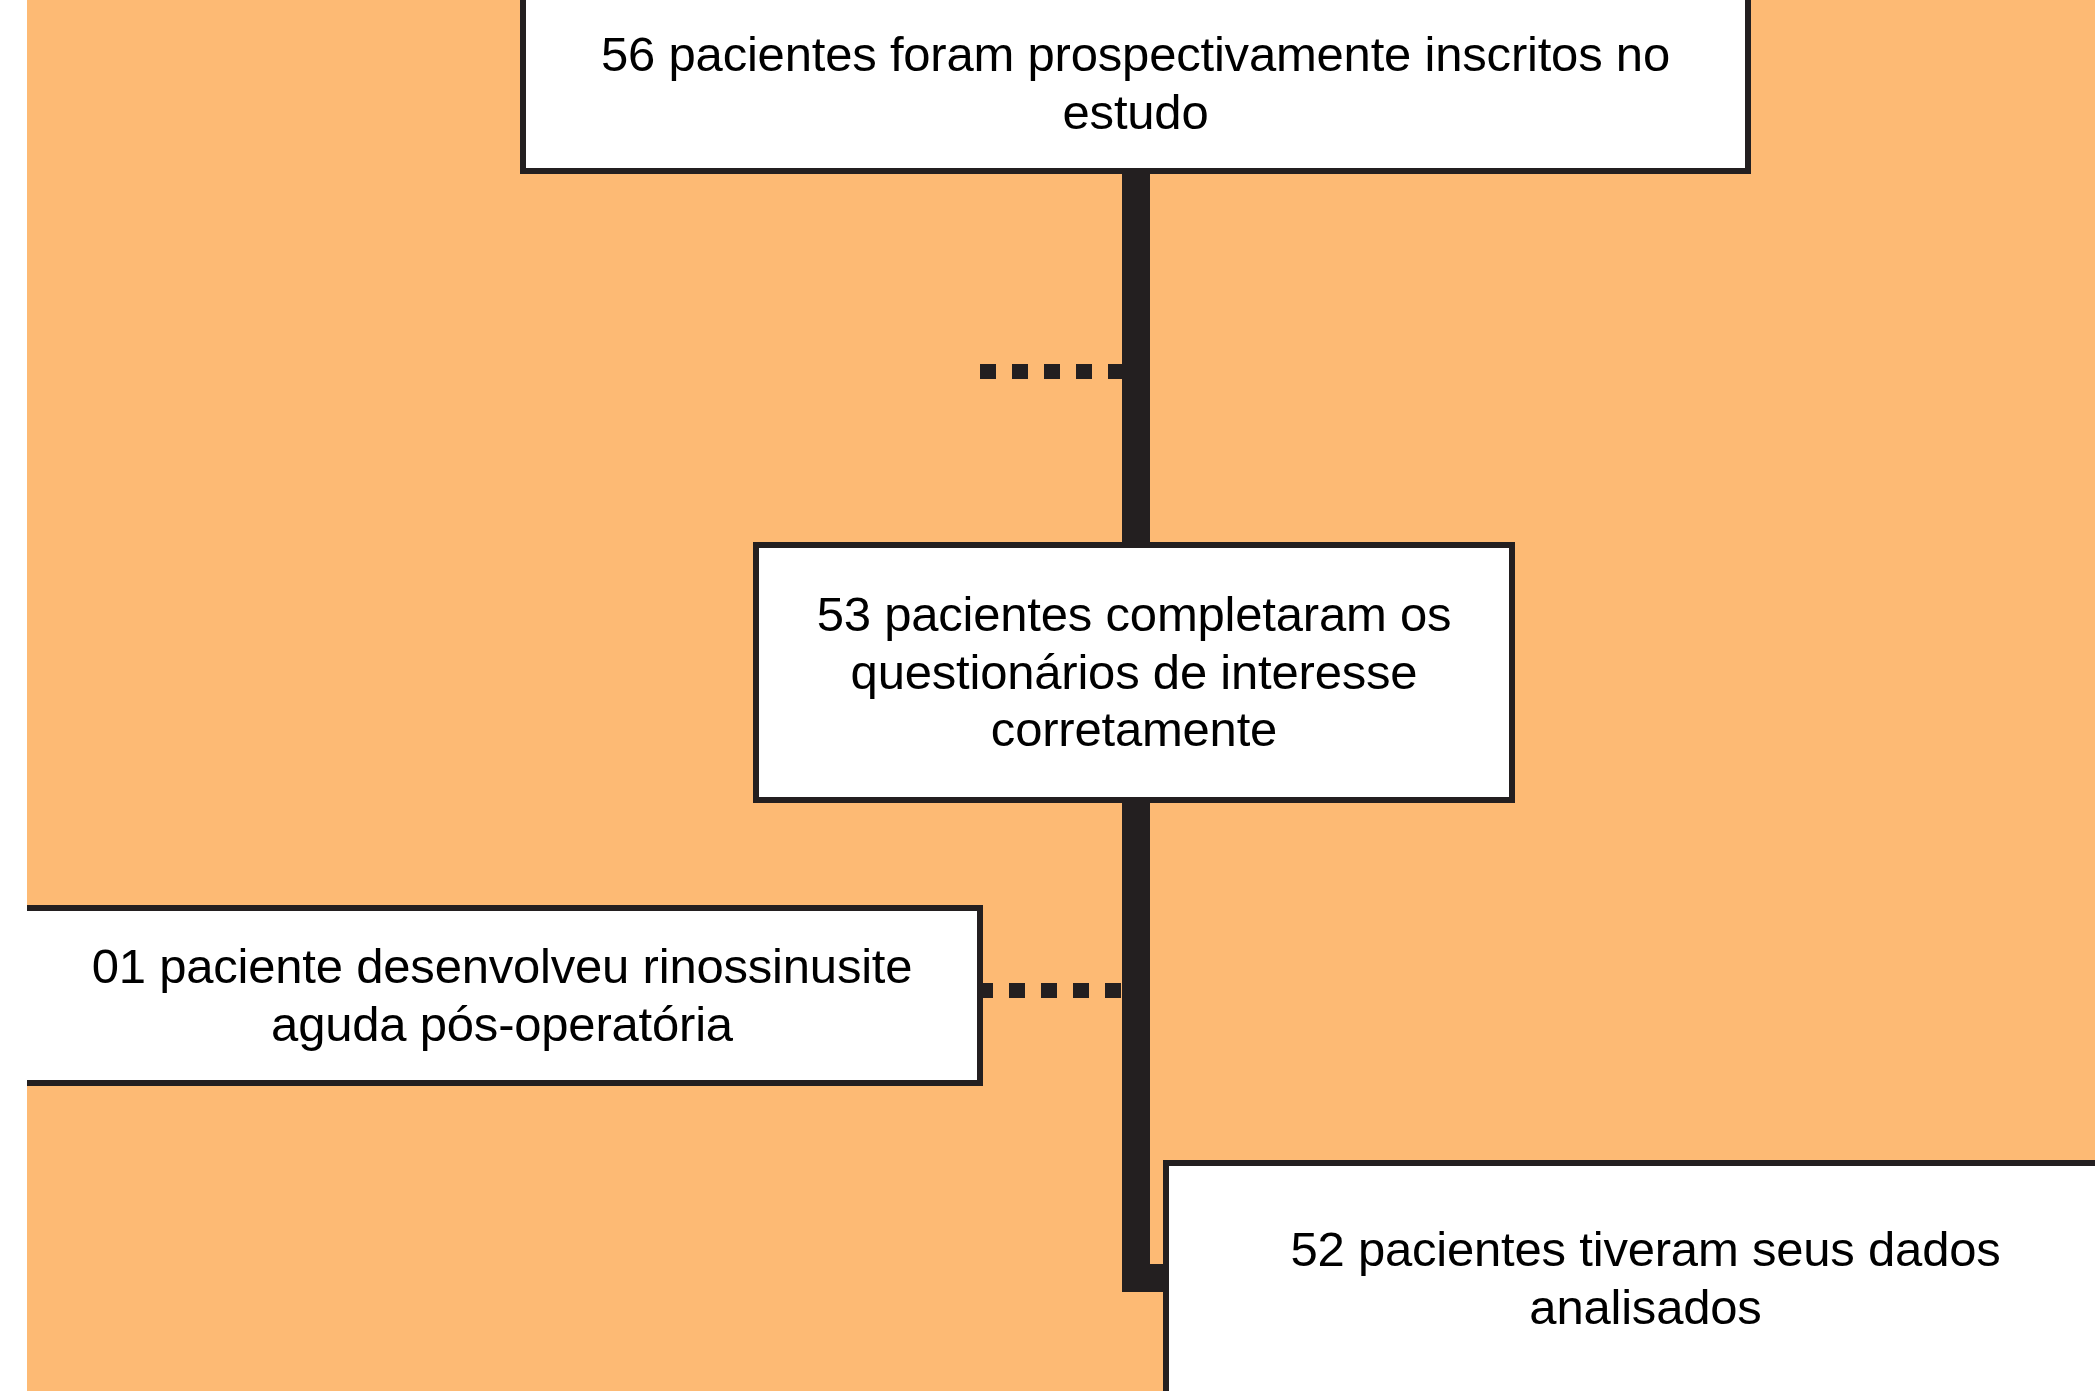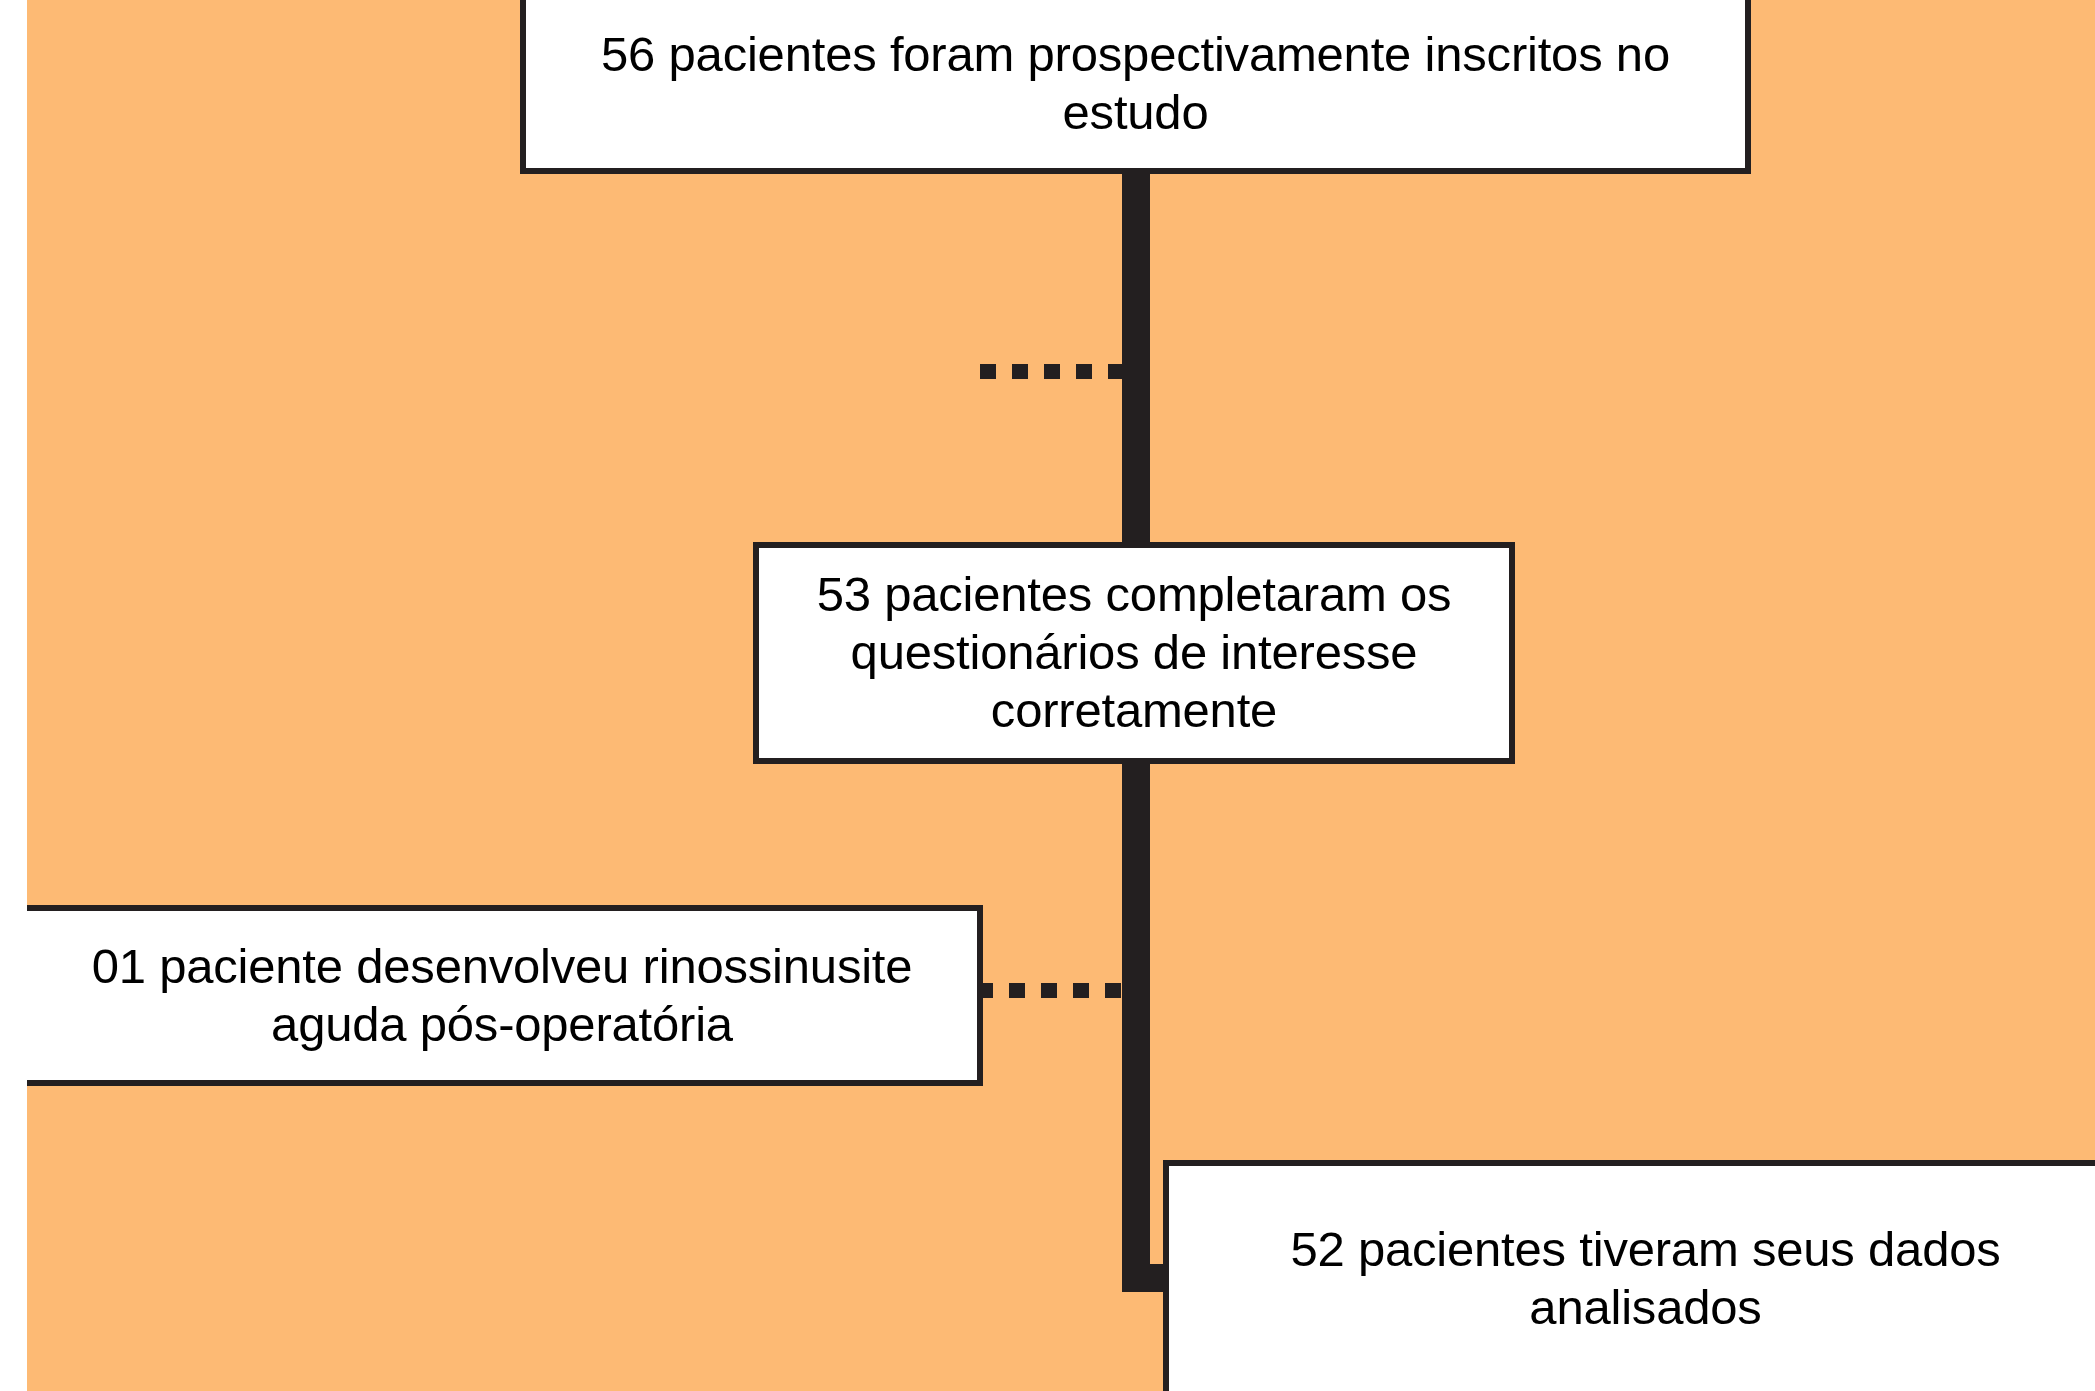--- a/index.html
+++ b/index.html
@@ -34,21 +34,21 @@
     white-space: pre-line;
   }
   
   #node-enrolled {
     left: 493px;  top: -6px;   width: 1231px; height: 180px;
   }
   #node-lost {
     left: 20px;   top: 285px;  width: 939px;  height: 174px;
   }
   #node-completed {
-    left: 726px;  top: 542px;  width: 762px;  height: 222px;
+    left: 726px;  top: 542px;  width: 762px;  height: 261px;
   }
   #node-rhinosinusitis {
     left: -6px;   top: 905px;  width: 962px;  height: 181px;
   }
   #node-analyzed {
     left: 1136px; top: 1160px; width: 965px;  height: 237px;
   }
 
   
   .spine {

